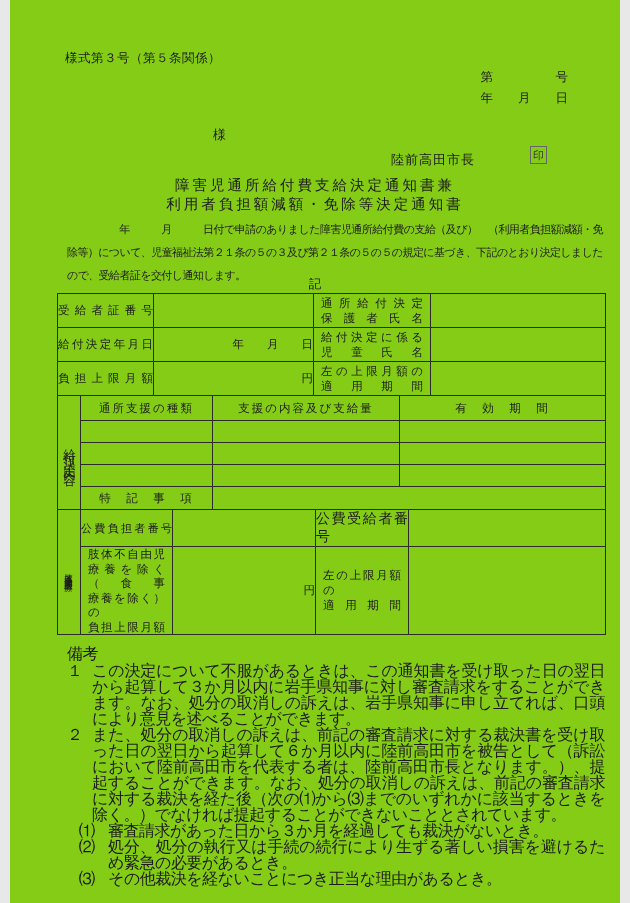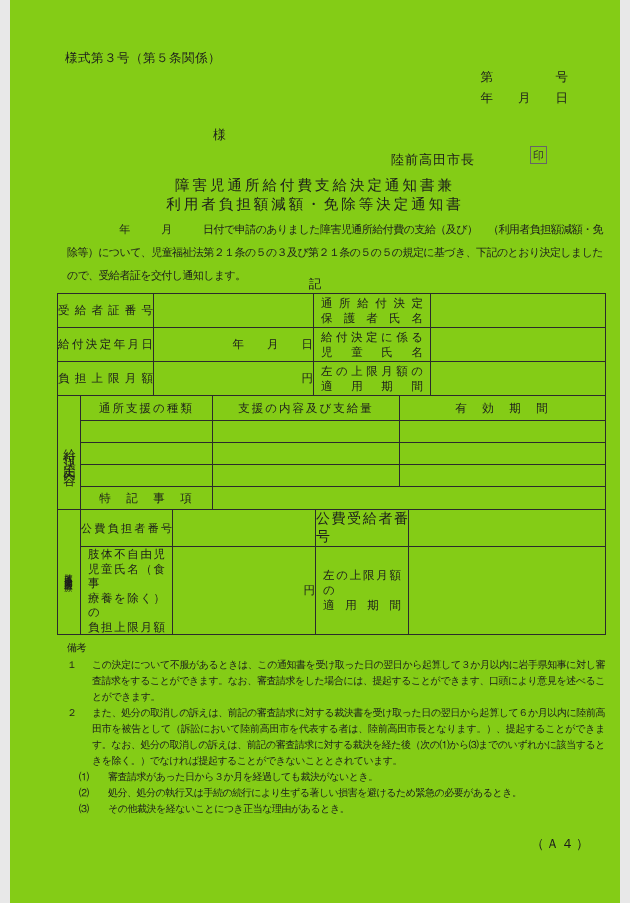--- a/index.html
+++ b/index.html
@@ -44,21 +44,21 @@
 
   .v-label { writing-mode: vertical-rl; text-orientation: upright; margin: 0 auto;
              display: block; text-align: center; }
   .v-big { font-size: 12.5px; letter-spacing: 5px; }
   .v-small { font-size: 8.5px; letter-spacing: 1px; }
 
   .val-right { text-align: right; padding: 0 6px 2px 0; }
   .val-date { text-align: right; padding-right: 6px; font-size: 12.5px; }
   .head-center { text-align: center; letter-spacing: 2px; font-size: 12px; font-family: Liberation Serif, serif; }
 
-  .remarks { margin-top: 5px; font-size: 10px; letter-spacing: -0.5px; line-height: 16px; padding-left: 10px; }
+  .remarks { margin-top: 11px; font-size: 16px; letter-spacing: -0.5px; line-height: 16px; padding-left: 10px; }
   .remark-heading { margin-bottom: 1px; }
   .remark-item { display: flex; }
   .remark-num { width: 25px; flex-shrink: 0; }
   .remark-text { flex: 1; text-align: justify; }
   .remark-sub { display: flex; margin-left: 12px; }
   .remark-sub .remark-num { width: 29px; }
   .paper-size { text-align: right; padding-right: 14px; margin-top: 18px; font-size: 13px; letter-spacing: 2px; }
 </style>
 </head>
 <body>
@@ -220,42 +220,42 @@
                 <div class="digit-cell"></div>
                 <div class="digit-cell"></div>
                 <div class="digit-cell diag"></div>
               </div>
         </td>
       </tr>
       <tr style="height:66px">
         <td>
           <div class="two-line four-line">
             <div>肢体不自由児</div>
-            <div>児童氏名（食事</div>
+            <div>療養を除く（食事</div>
             <div>療養を除く）の</div>
             <div>負担上限月額</div>
           </div>
         </td>
         <td class="val-right">円</td>
         <td>
           <div class="two-line">
             <div>左の上限月額の</div>
             <div>適用期間</div>
           </div>
         </td>
         <td></td>
       </tr>
     </tbody>
       </table>
 
     <div class="remarks">
       <div class="remark-heading">備考</div>
       <div class="remark-item">
         <div class="remark-num">１</div>
-        <div class="remark-text">この決定について不服があるときは、この通知書を受け取った日の翌日から起算して３か月以内に岩手県知事に対し審査請求をすることができます。なお、審査請求をした場合には、提起することができます、口頭により意見を述べることができます。</div>
+        <div class="remark-text">この決定について不服があるときは、この通知書を受け取った日の翌日から起算して３か月以内に岩手県知事に対し審査請求をすることができます。なお、処分の取消しの訴えは、岩手県知事に申し立てれば、口頭により意見を述べることができます。</div>
       </div>
       <div class="remark-item">
         <div class="remark-num">２</div>
         <div class="remark-text">また、処分の取消しの訴えは、前記の審査請求に対する裁決書を受け取った日の翌日から起算して６か月以内に陸前高田市を被告として（訴訟において陸前高田市を代表する者は、陸前高田市長となります。）、提起することができます。なお、処分の取消しの訴えは、前記の審査請求に対する裁決を経た後（次の⑴から⑶までのいずれかに該当するときを除く。）でなければ提起することができないこととされています。</div>
       </div>
       <div class="remark-sub">
         <div class="remark-num">⑴</div>
         <div class="remark-text">審査請求があった日から３か月を経過しても裁決がないとき。</div>
       </div>
       <div class="remark-sub">

